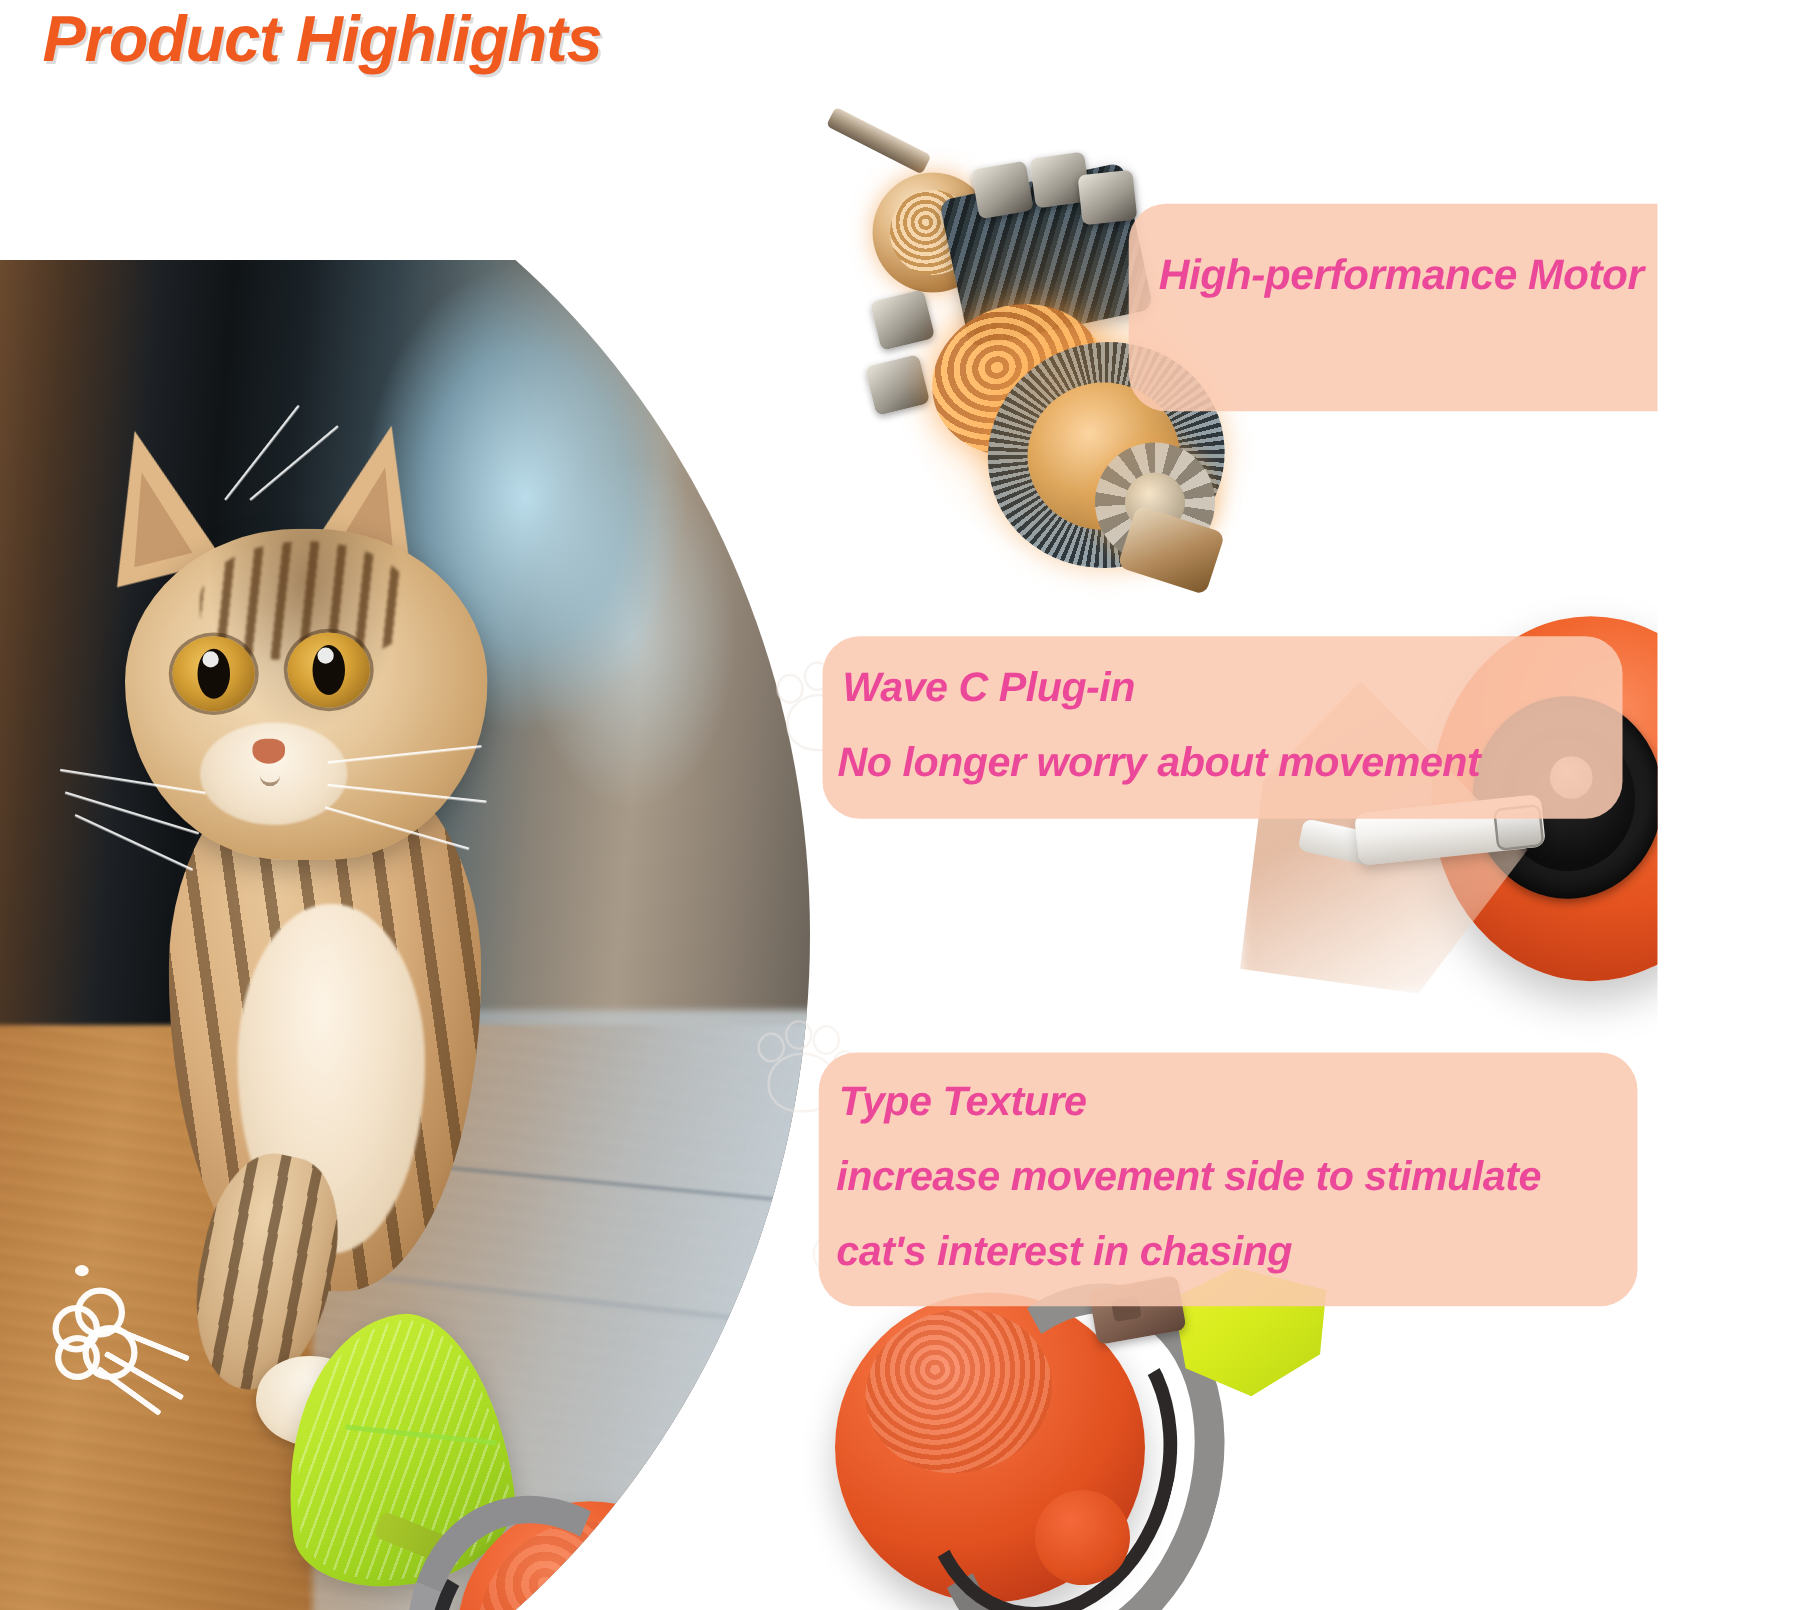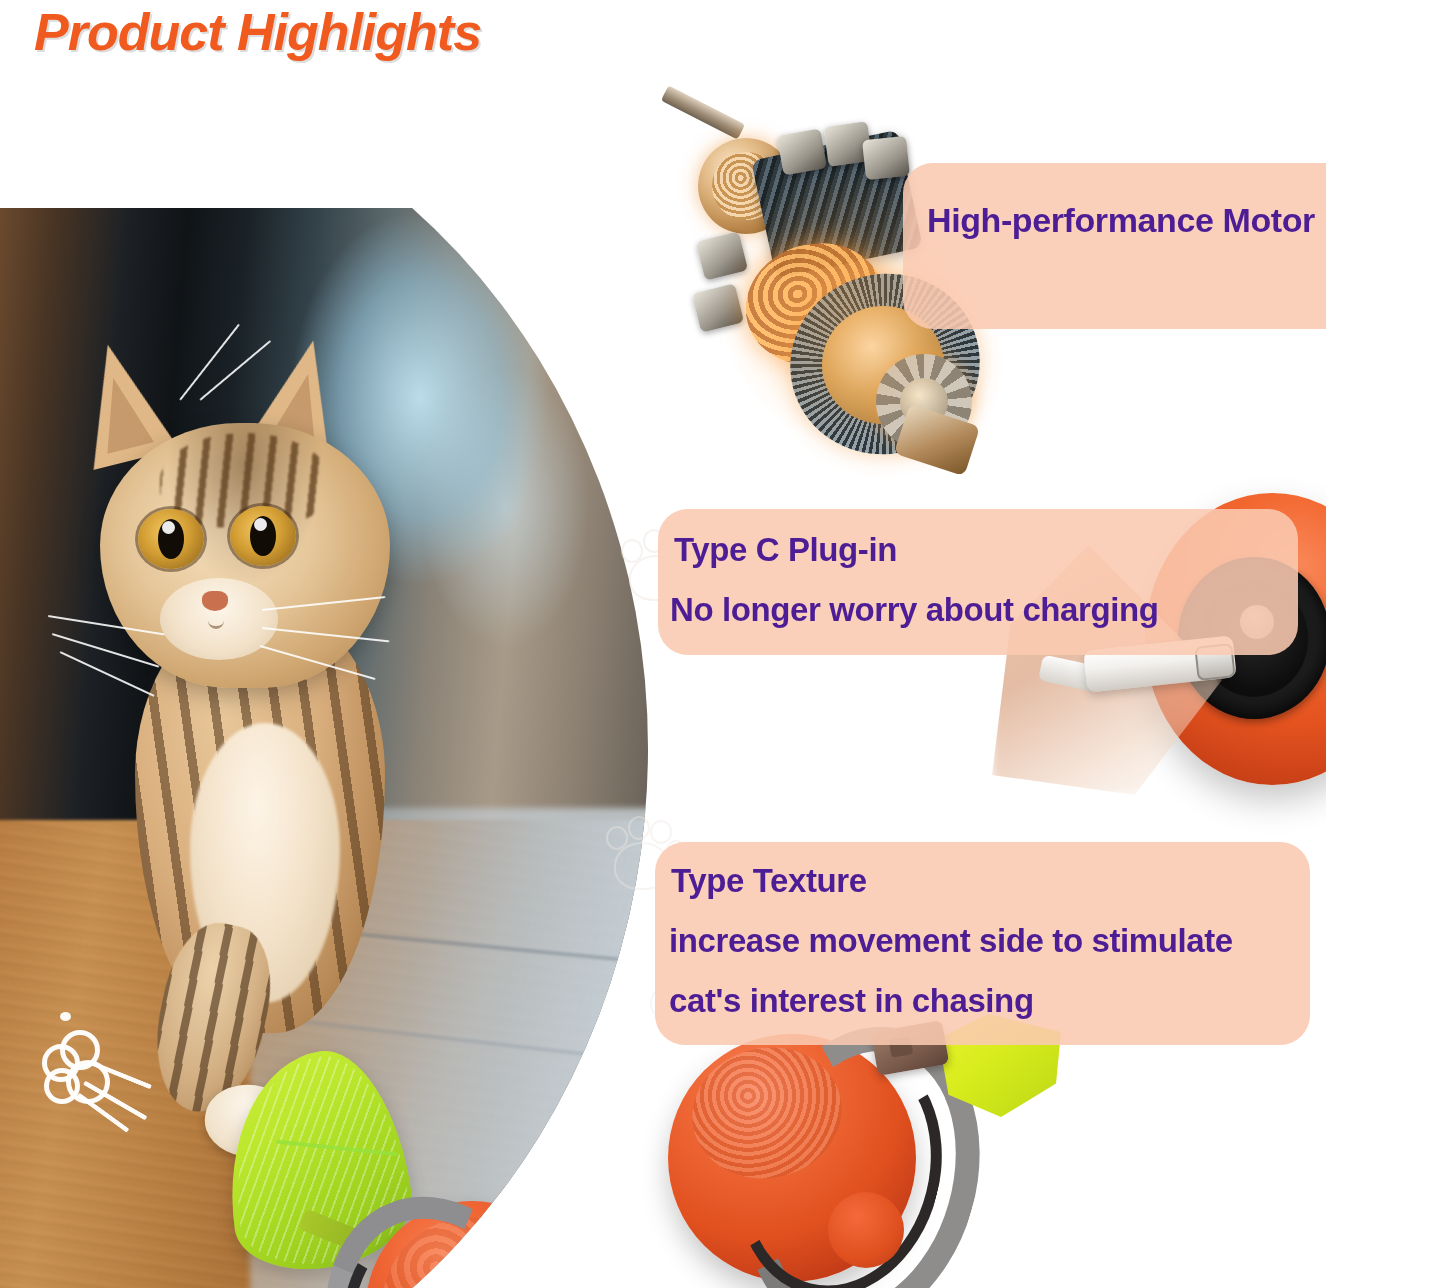--- a/index.html
+++ b/index.html
@@ -331,22 +331,22 @@
   }
 
   
   .callout{
     position:absolute;
     background:rgba(250,202,176,.88);
     border-radius:30px;
     box-sizing:border-box;
   }
   .callout .line{
-    color:#4c1d95;
-    font-weight:bold;
+    color:#ec4899;
+    font-weight:bold;font-style:italic;
     letter-spacing:-.4px;
     white-space:nowrap;
     line-height:1;
   }
   #callout-motor{left:903px;top:163px;width:560px;height:166px;}
   #callout-motor .l1{position:absolute;left:24px;top:40px;font-size:34px;}
   #callout-motor .l2{position:absolute;left:20px;top:105px;font-size:34px;}
 
   #callout-typec{left:658px;top:509px;width:640px;height:146px;}
   #callout-typec .l1{position:absolute;left:16px;top:24px;font-size:33px;}
@@ -492,22 +492,22 @@
     <div id="wave-feather"></div>
     <div id="wave-clip"></div>
     <div id="wave-clip-notch"></div>
   </div>
 
   <div class="callout" id="callout-motor">
     <div class="line l1">High-performance Motor</div>
   </div>
 
   <div class="callout" id="callout-typec">
-    <div class="line l1">Type C Plug-in</div>
-    <div class="line l2">No longer worry about charging</div>
+    <div class="line l1">Wave C Plug-in</div>
+    <div class="line l2">No longer worry about movement</div>
   </div>
 
   <div class="callout" id="callout-wave">
     <div class="line l1">Type Texture</div>
     <div class="line l3">cat's interest in chasing</div>
     <div class="line l2">increase movement side to stimulate</div>
   </div>
 
 </div>
 

